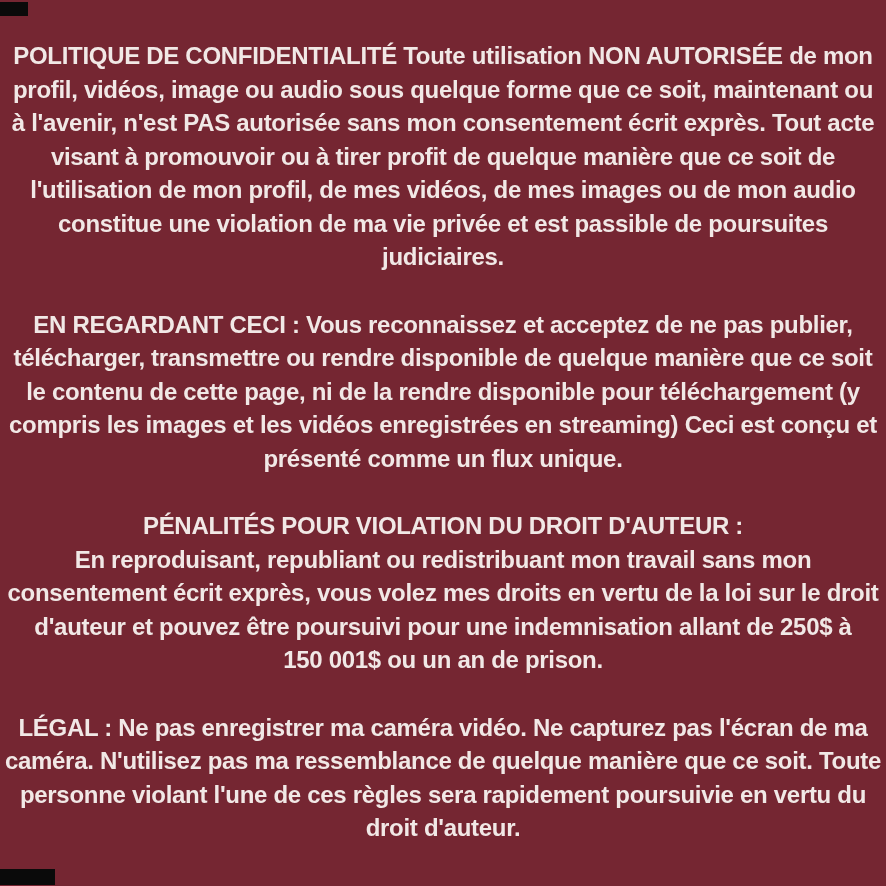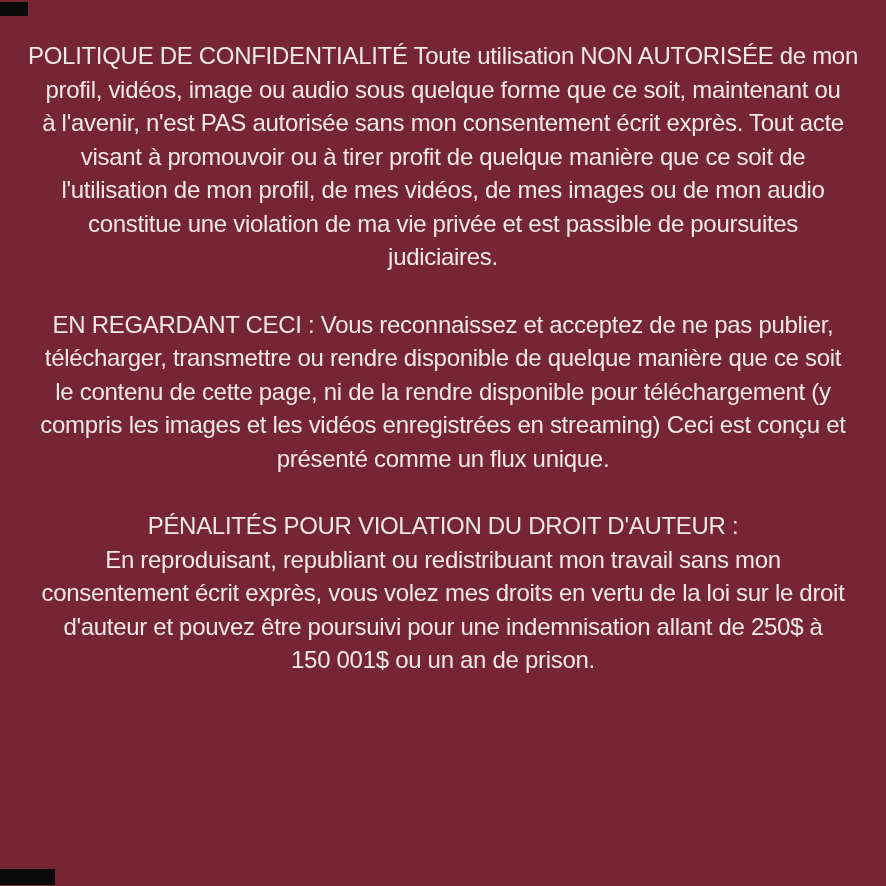--- a/index.html
+++ b/index.html
@@ -21,21 +21,21 @@
     padding-top: 39px;
     background: var(--bg, #752632);
     color: var(--fg, #F1E8E6);
     text-align: center;
   }
   .para {
     margin: 0 0 34px 0;
     font-size: 24px;
     letter-spacing: -0.3px;
     line-height: 33.5px;
-    font-weight: 400;
+    font-weight: 700;
     white-space: pre;      
     text-align: center;
   }
   .corner-artifact {
     position: absolute;
     left: 0;
     background: var(--artifact, #0a0a0a);
   }
   .corner-artifact.top-left {
     top: 2px;
@@ -67,15 +67,19 @@
 le contenu de cette page, ni de la rendre disponible pour téléchargement (y
 compris les images et les vidéos enregistrées en streaming) Ceci est conçu et
 présenté comme un flux unique.</p>
 
   <p class="para">PÉNALITÉS POUR VIOLATION DU DROIT D'AUTEUR :
 En reproduisant, republiant ou redistribuant mon travail sans mon
 consentement écrit exprès, vous volez mes droits en vertu de la loi sur le droit
 d'auteur et pouvez être poursuivi pour une indemnisation allant de 250$ à
 150 001$ ou un an de prison.</p>
 
+  <p class="para">LÉGAL : Ne pas enregistrer ma caméra vidéo. Ne capturez pas l'écran de ma
+caméra. N'utilisez pas ma ressemblance de quelque manière que ce soit. Toute
+personne violant l'une de ces règles sera rapidement poursuivie en vertu du
+droit d'auteur.</p>
 
   <div class="corner-artifact bottom-left"></div>
 </div>
 
 </body></html>

